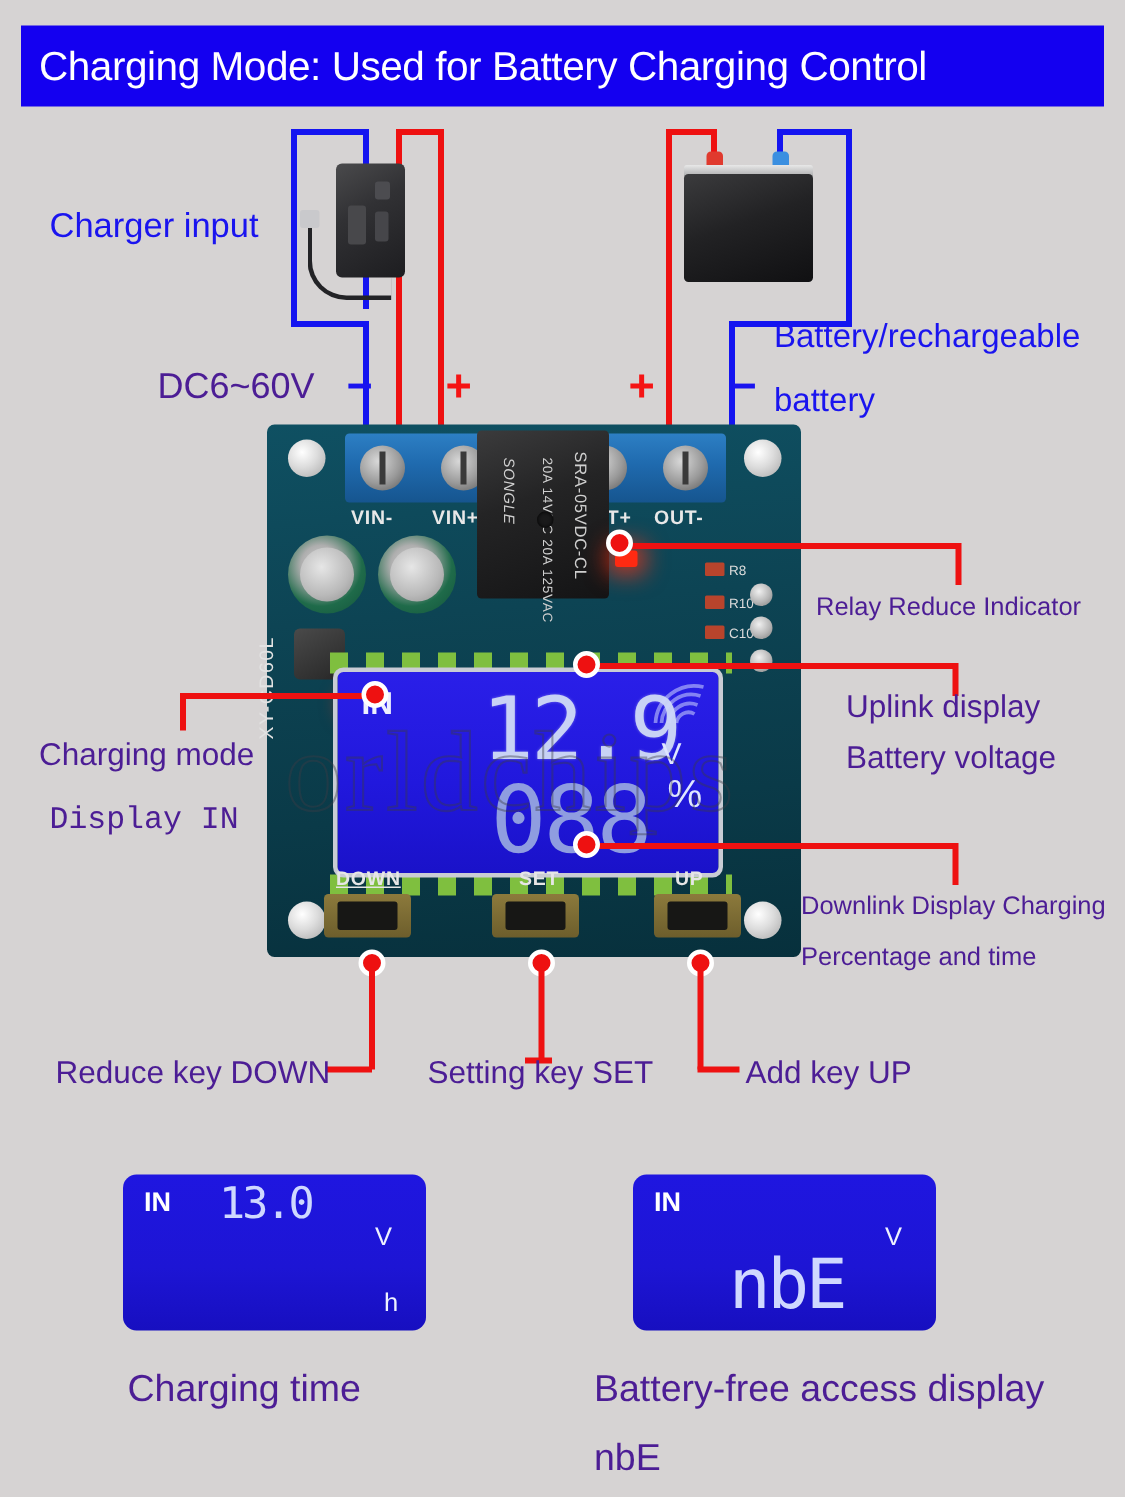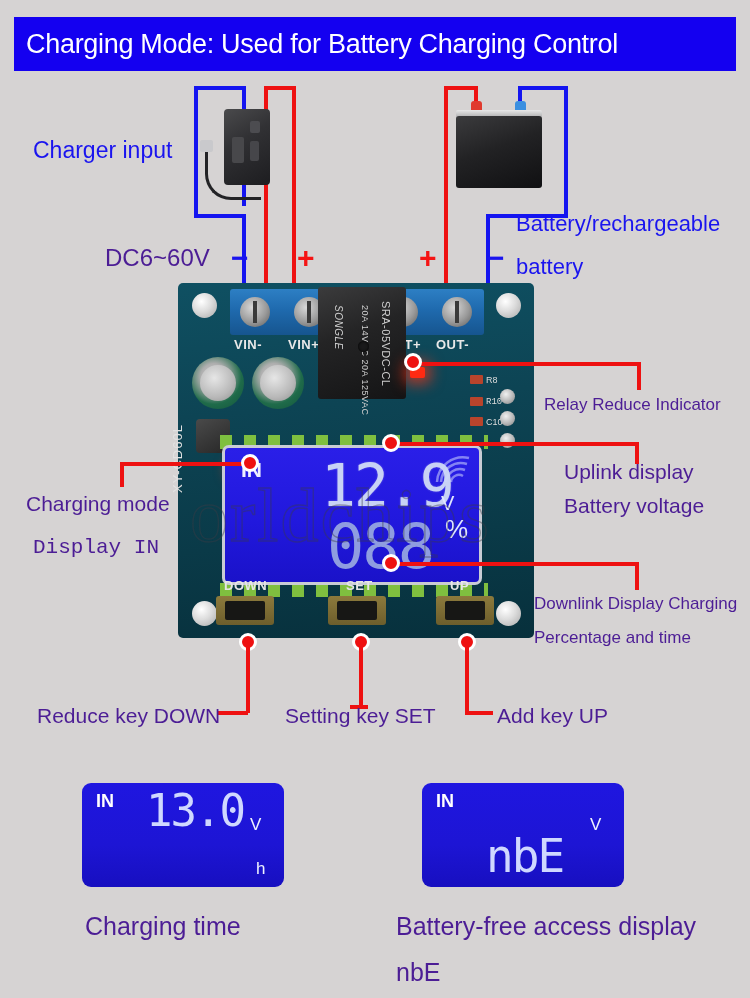--- a/index.html
+++ b/index.html
@@ -334,21 +334,21 @@
     overflow: hidden;
   }
   #lcd-ex1 { left: 82px;  top: 783px; }
   #lcd-ex2 { left: 422px; top: 783px; }
   .lcd-ex-in {
     position: absolute; left: 14px; top: 8px;
     color: #ffffff; font-size: 18px; font-weight: bold;
   }
   .lcd-ex-top {
     position: absolute; top: 2px;
-    color: #cfd8ff; font-size: 44px;
+    color: #cfd8ff; font-size: 29px;
     font-family: "DejaVu Sans Mono", monospace;
     letter-spacing: -2px;
   }
   .lcd-ex-bot {
     position: absolute; top: 46px;
     color: #cfd8ff; font-size: 46px;
     font-family: "DejaVu Sans Mono", monospace;
     letter-spacing: -2px;
   }
   .lcd-ex-u1 {
@@ -453,21 +453,21 @@
   <div class="cap" id="cap1"></div>
   <div class="cap" id="cap2"></div>
   <div id="inductor"></div>
 
   <div id="relay-led"></div>
   <div id="led2"></div>
 
   <div class="smd" style="left:292px; top:92px;"></div>
   <div class="smd-lbl" style="left:308px; top:92px;">R8</div>
   <div class="smd" style="left:292px; top:114px;"></div>
-  <div class="smd-lbl" style="left:308px; top:114px;font-family:Liberation Mono, monospace;">R10</div>
+  <div class="smd-lbl" style="left:308px; top:114px;">R10</div>
   <div class="smd" style="left:292px; top:134px;"></div>
   <div class="smd-lbl" style="left:308px; top:134px;">C10</div>
 
   <div class="pad" style="top:106px;"></div>
   <div class="pad" style="top:128px;"></div>
   <div class="pad" style="top:150px;"></div>
 
   <div id="pin-strip"></div>
   <div id="pin-strip-b"></div>
 
@@ -483,21 +483,21 @@
       <path d="M4 28 A26 26 0 0 1 36 4" stroke="#cfd6ff" stroke-width="2.5" fill="none"></path>
       <path d="M8 28 A20 20 0 0 1 34 10" stroke="#cfd6ff" stroke-width="2.5" fill="none"></path>
       <path d="M13 28 A14 14 0 0 1 32 16" stroke="#cfd6ff" stroke-width="2.5" fill="none"></path>
       <path d="M18 28 A8 8 0 0 1 30 22" stroke="#cfd6ff" stroke-width="2.5" fill="none"></path>
     </svg>
   </div>
 
   <div class="pbtn" id="btn-down"></div>
   <div class="pbtn" id="btn-set"></div>
   <div class="pbtn" id="btn-up"></div>
-  <div class="pbtn-lbl" style="left:46px;">DOWN</div>
+  <div class="pbtn-lbl" style="left:46px;text-decoration:underline;">DOWN</div>
   <div class="pbtn-lbl" style="left:168px;">SET</div>
   <div class="pbtn-lbl" style="left:272px;">UP</div>
 </div>
 
 <div id="watermark">orldchips</div>
 
 <div class="wire-h red" style="left:120px; top:462px; width:132px;"></div>
 <div class="wire-v red" style="left:120px; top:462px; height:25px;"></div>
 <div class="dot" style="left:241px; top:454px;"></div>
 <div class="lbl lbl-red" style="left:26px; top:492px; font-size:21px;">Charging mode</div>

